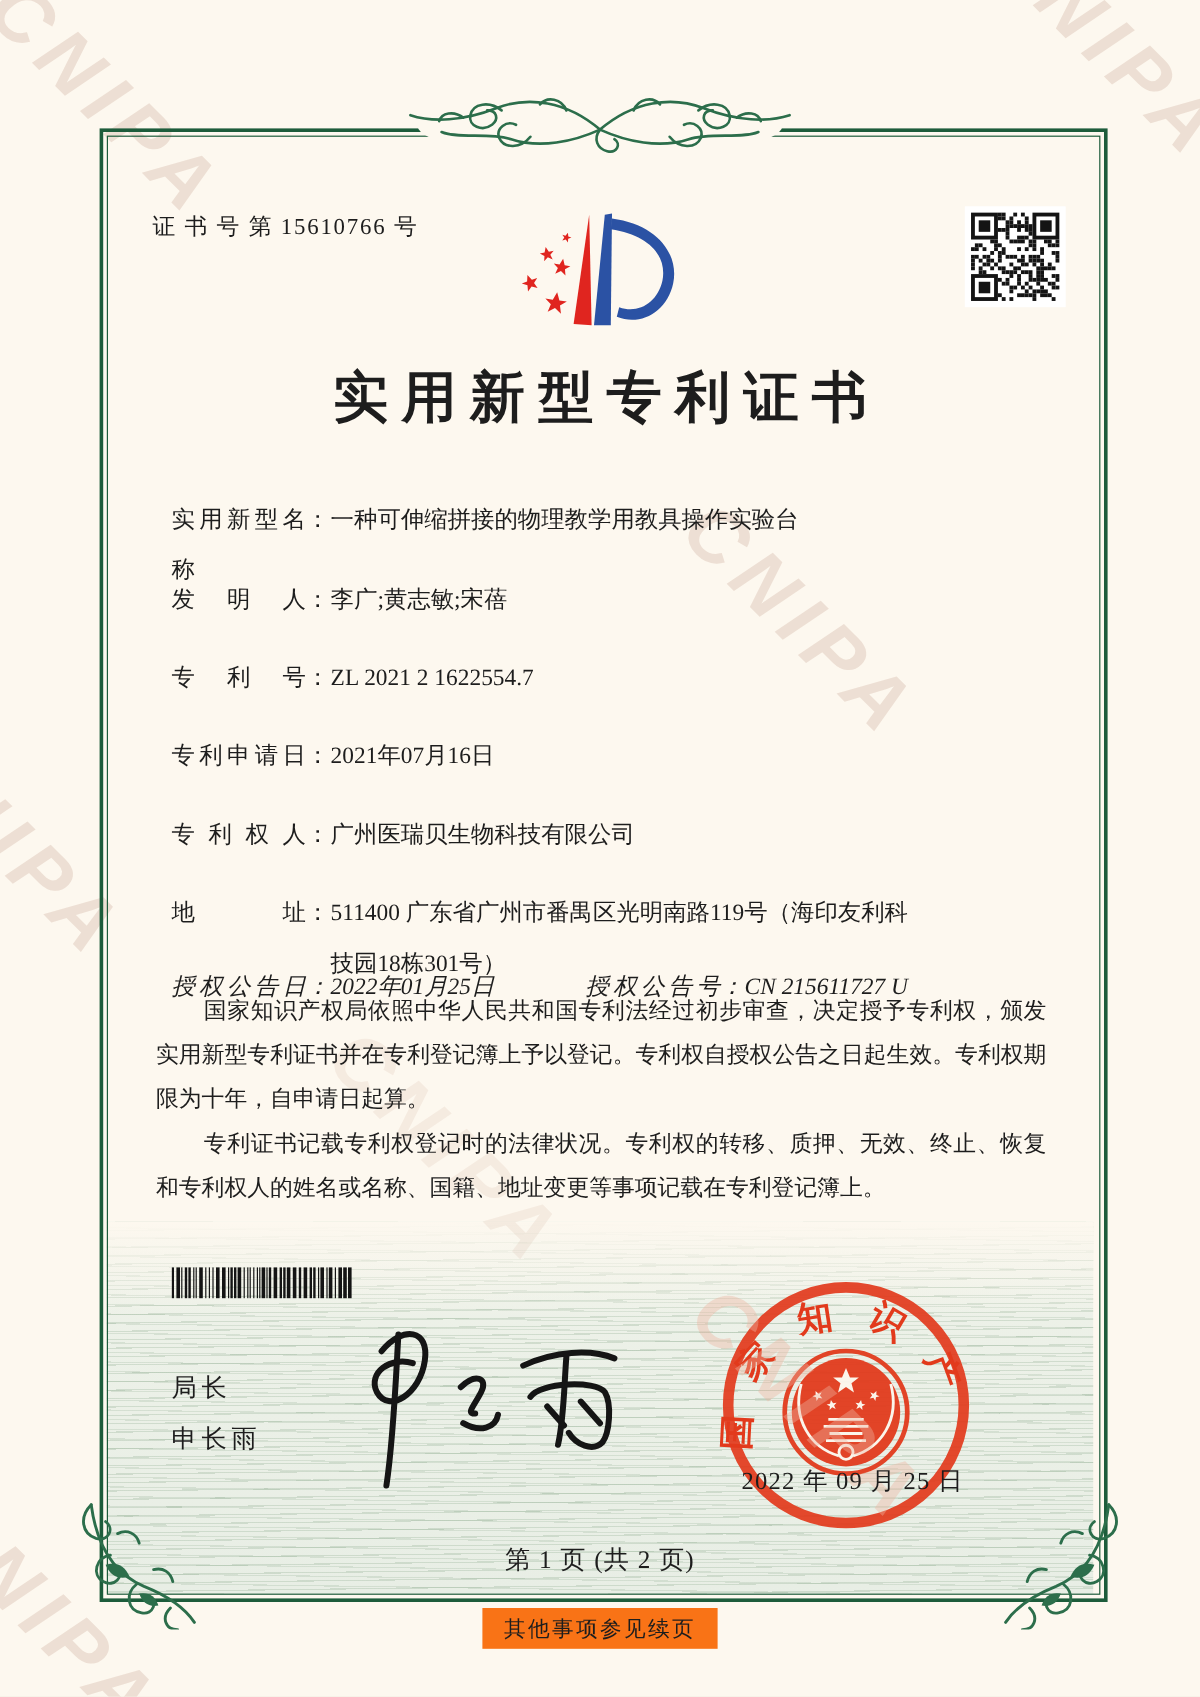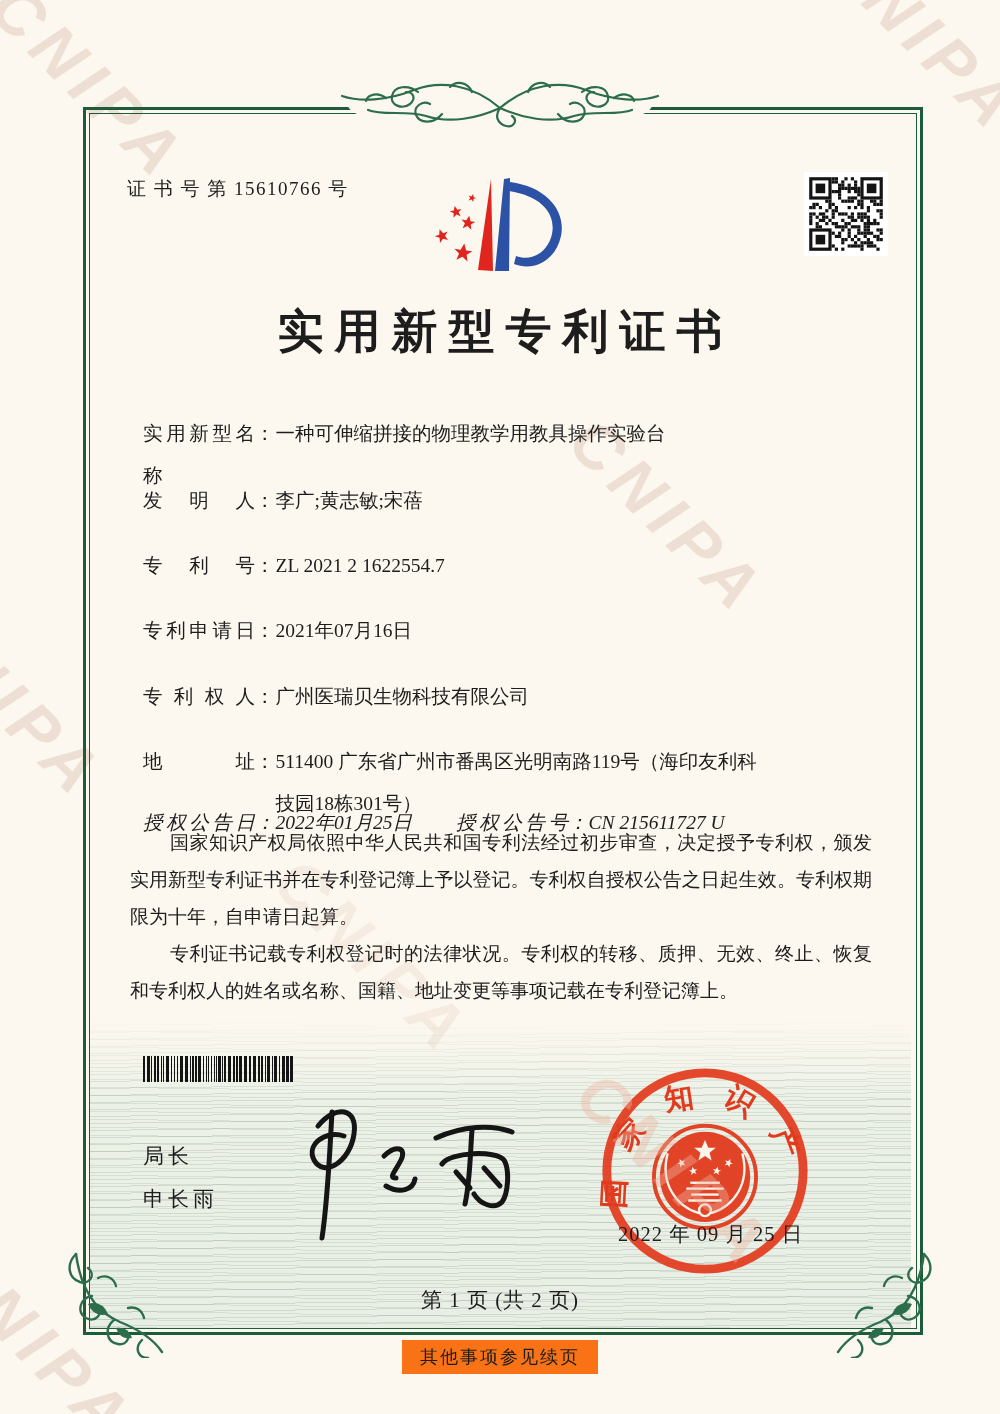--- a/index.html
+++ b/index.html
@@ -36,21 +36,21 @@
   .title{left:0;right:0;top:301px;text-align:center;font-size:46px;font-weight:bold;
          letter-spacing:11px;text-indent:11px;}
 
   
   .field{left:143px;width:740px;font-size:19.5px;display:flex;align-items:flex-start;line-height:42px;}
   .lbl{display:inline-block;width:112px;text-align:justify;text-align-last:justify;flex:0 0 112px;}
   .colon{flex:0 0 14px;}
   .val{margin-left:1px;flex:1 1 auto;}
   .grant-row{left:143px;width:760px;font-size:19.5px;display:flex;line-height:30px;}
   .grant-row .pair{display:flex;font-style:italic;}
-  .grant-row .pair+.pair{margin-left:44px;justify-content:flex-end;}
+  .grant-row .pair+.pair{margin-left:76px;justify-content:flex-end;}
 
   
   .body-text{left:130px;width:742px;top:824px;font-size:19px;line-height:37px;text-align:justify;}
   .body-text p{margin:0;text-indent:2.1em;}
 
   
   .barcode{left:143px;top:1056px;}
   .director-title{left:143px;top:1142px;font-family:"Liberation Sans","DejaVu Sans",sans-serif;
       font-size:21px;letter-spacing:4px;}
   .director-name{left:143px;top:1185px;font-family:"Liberation Sans","DejaVu Sans",sans-serif;

